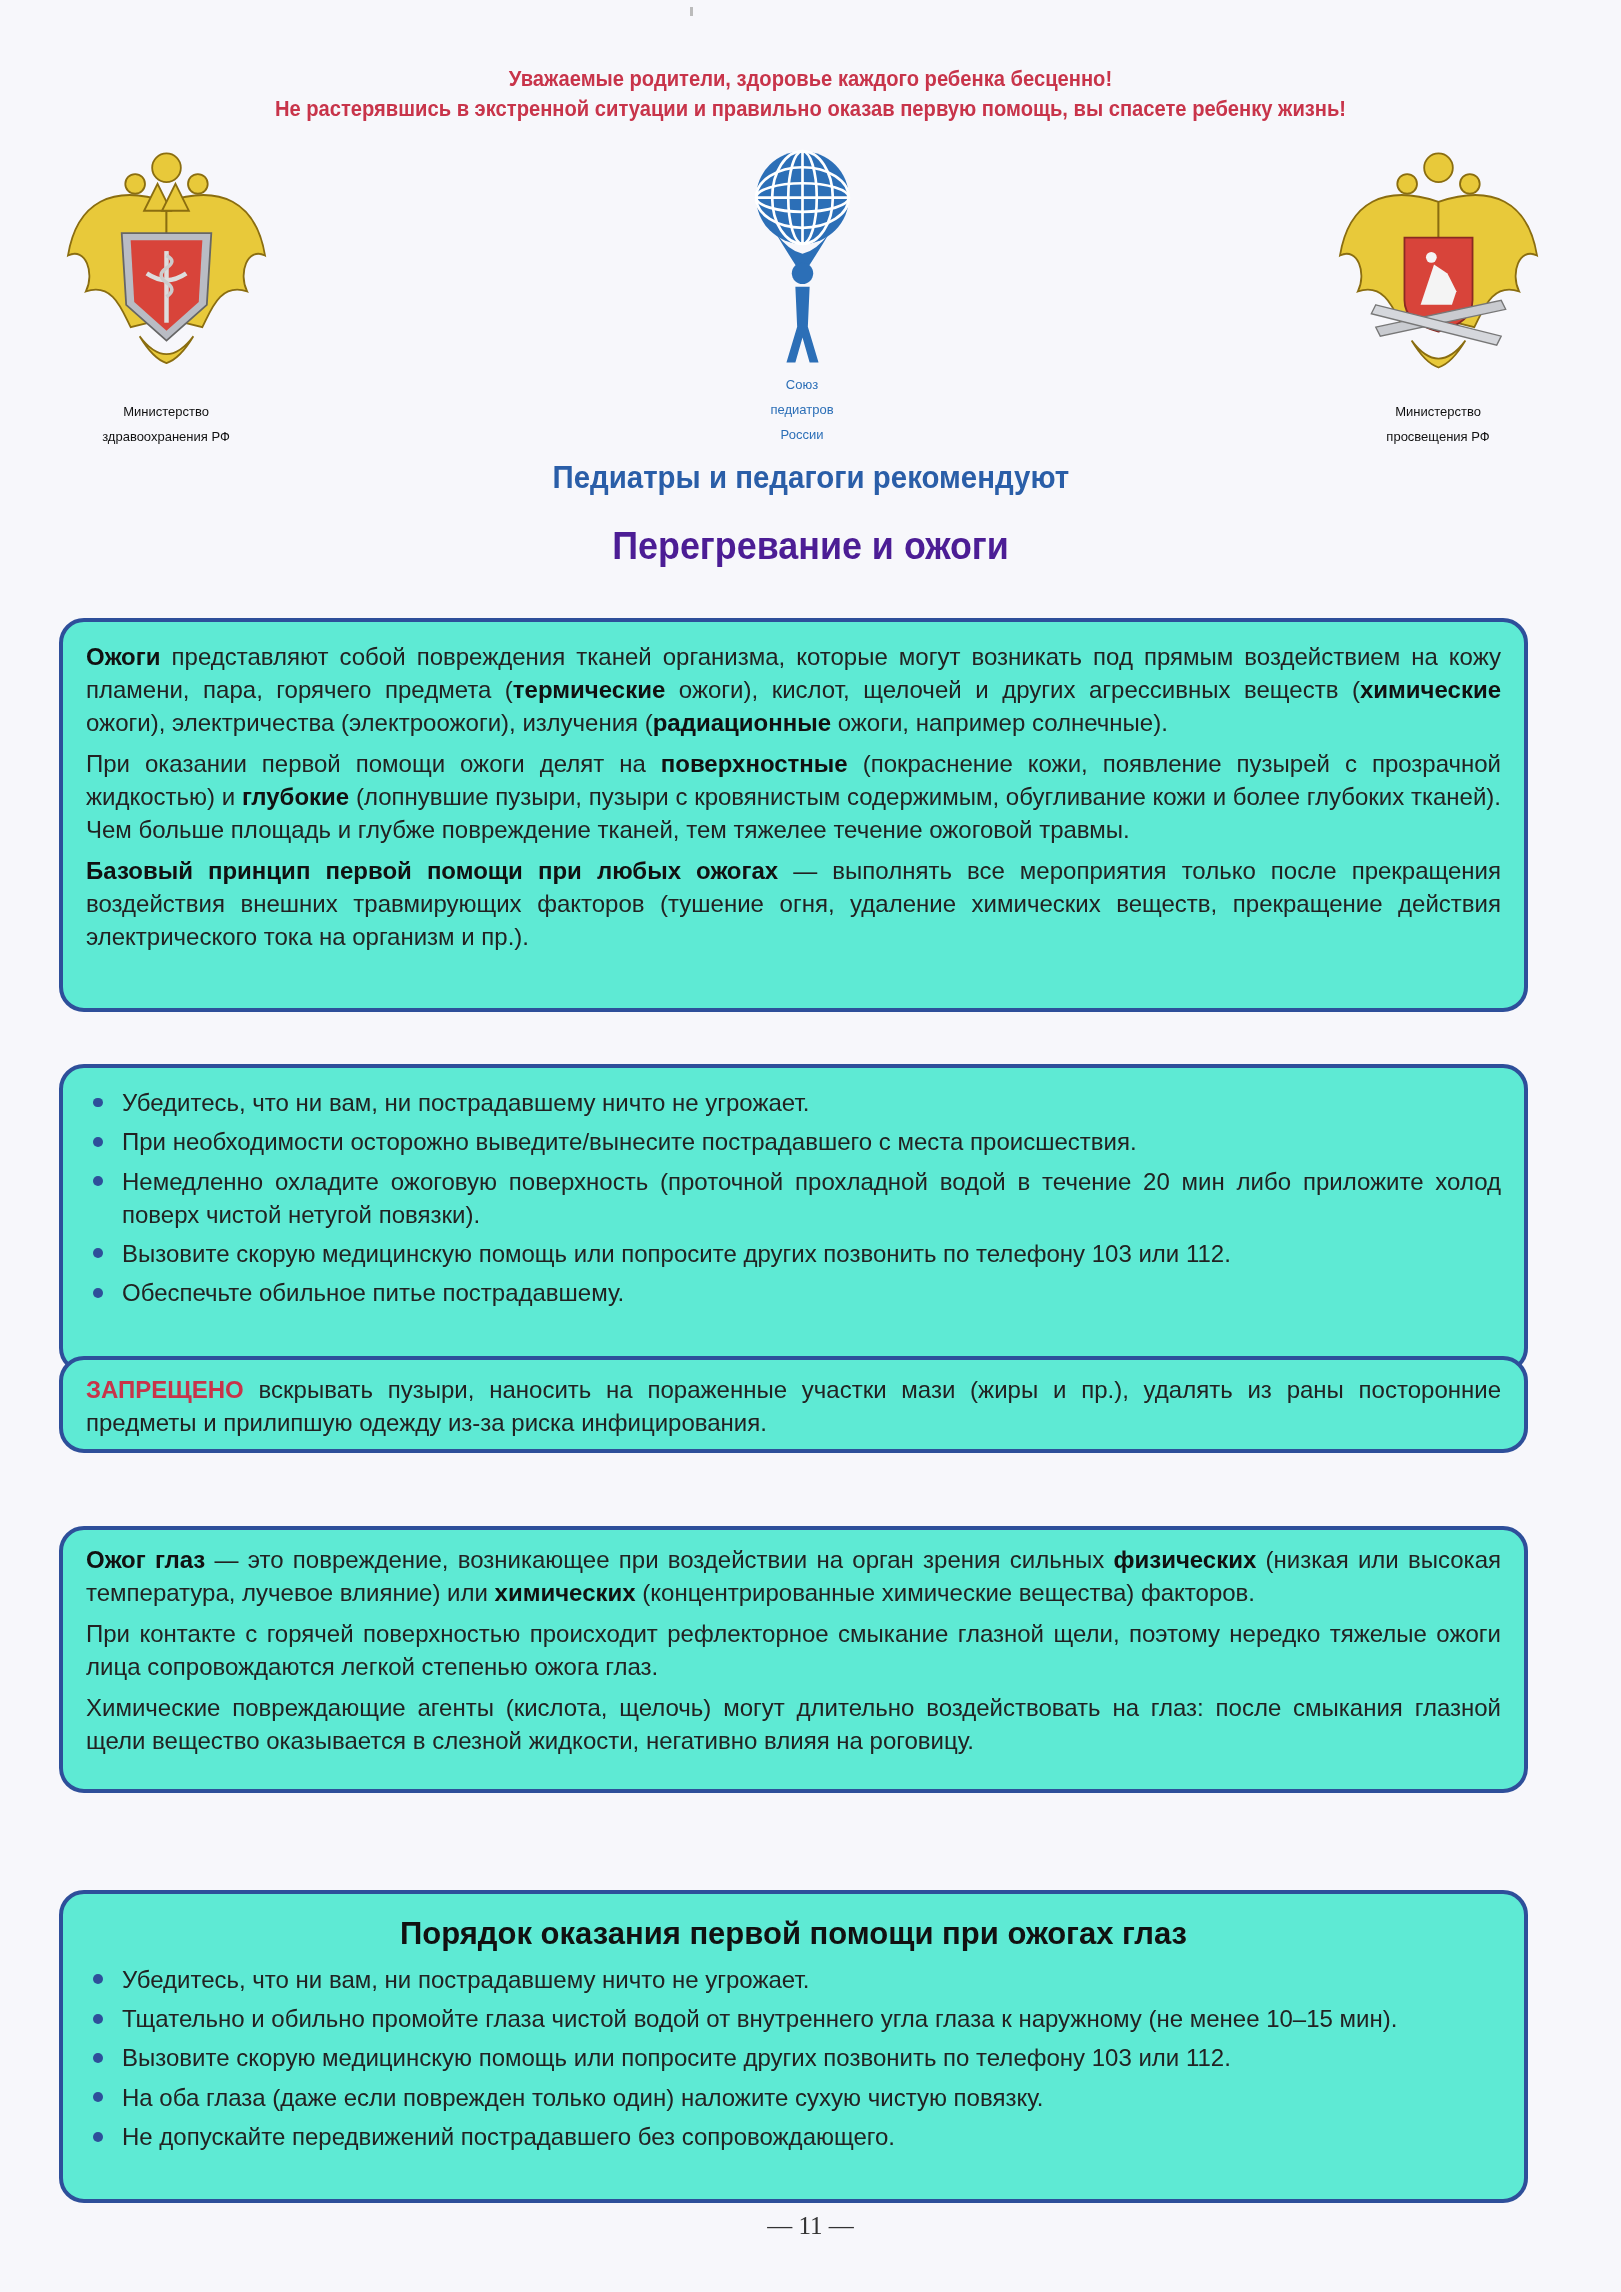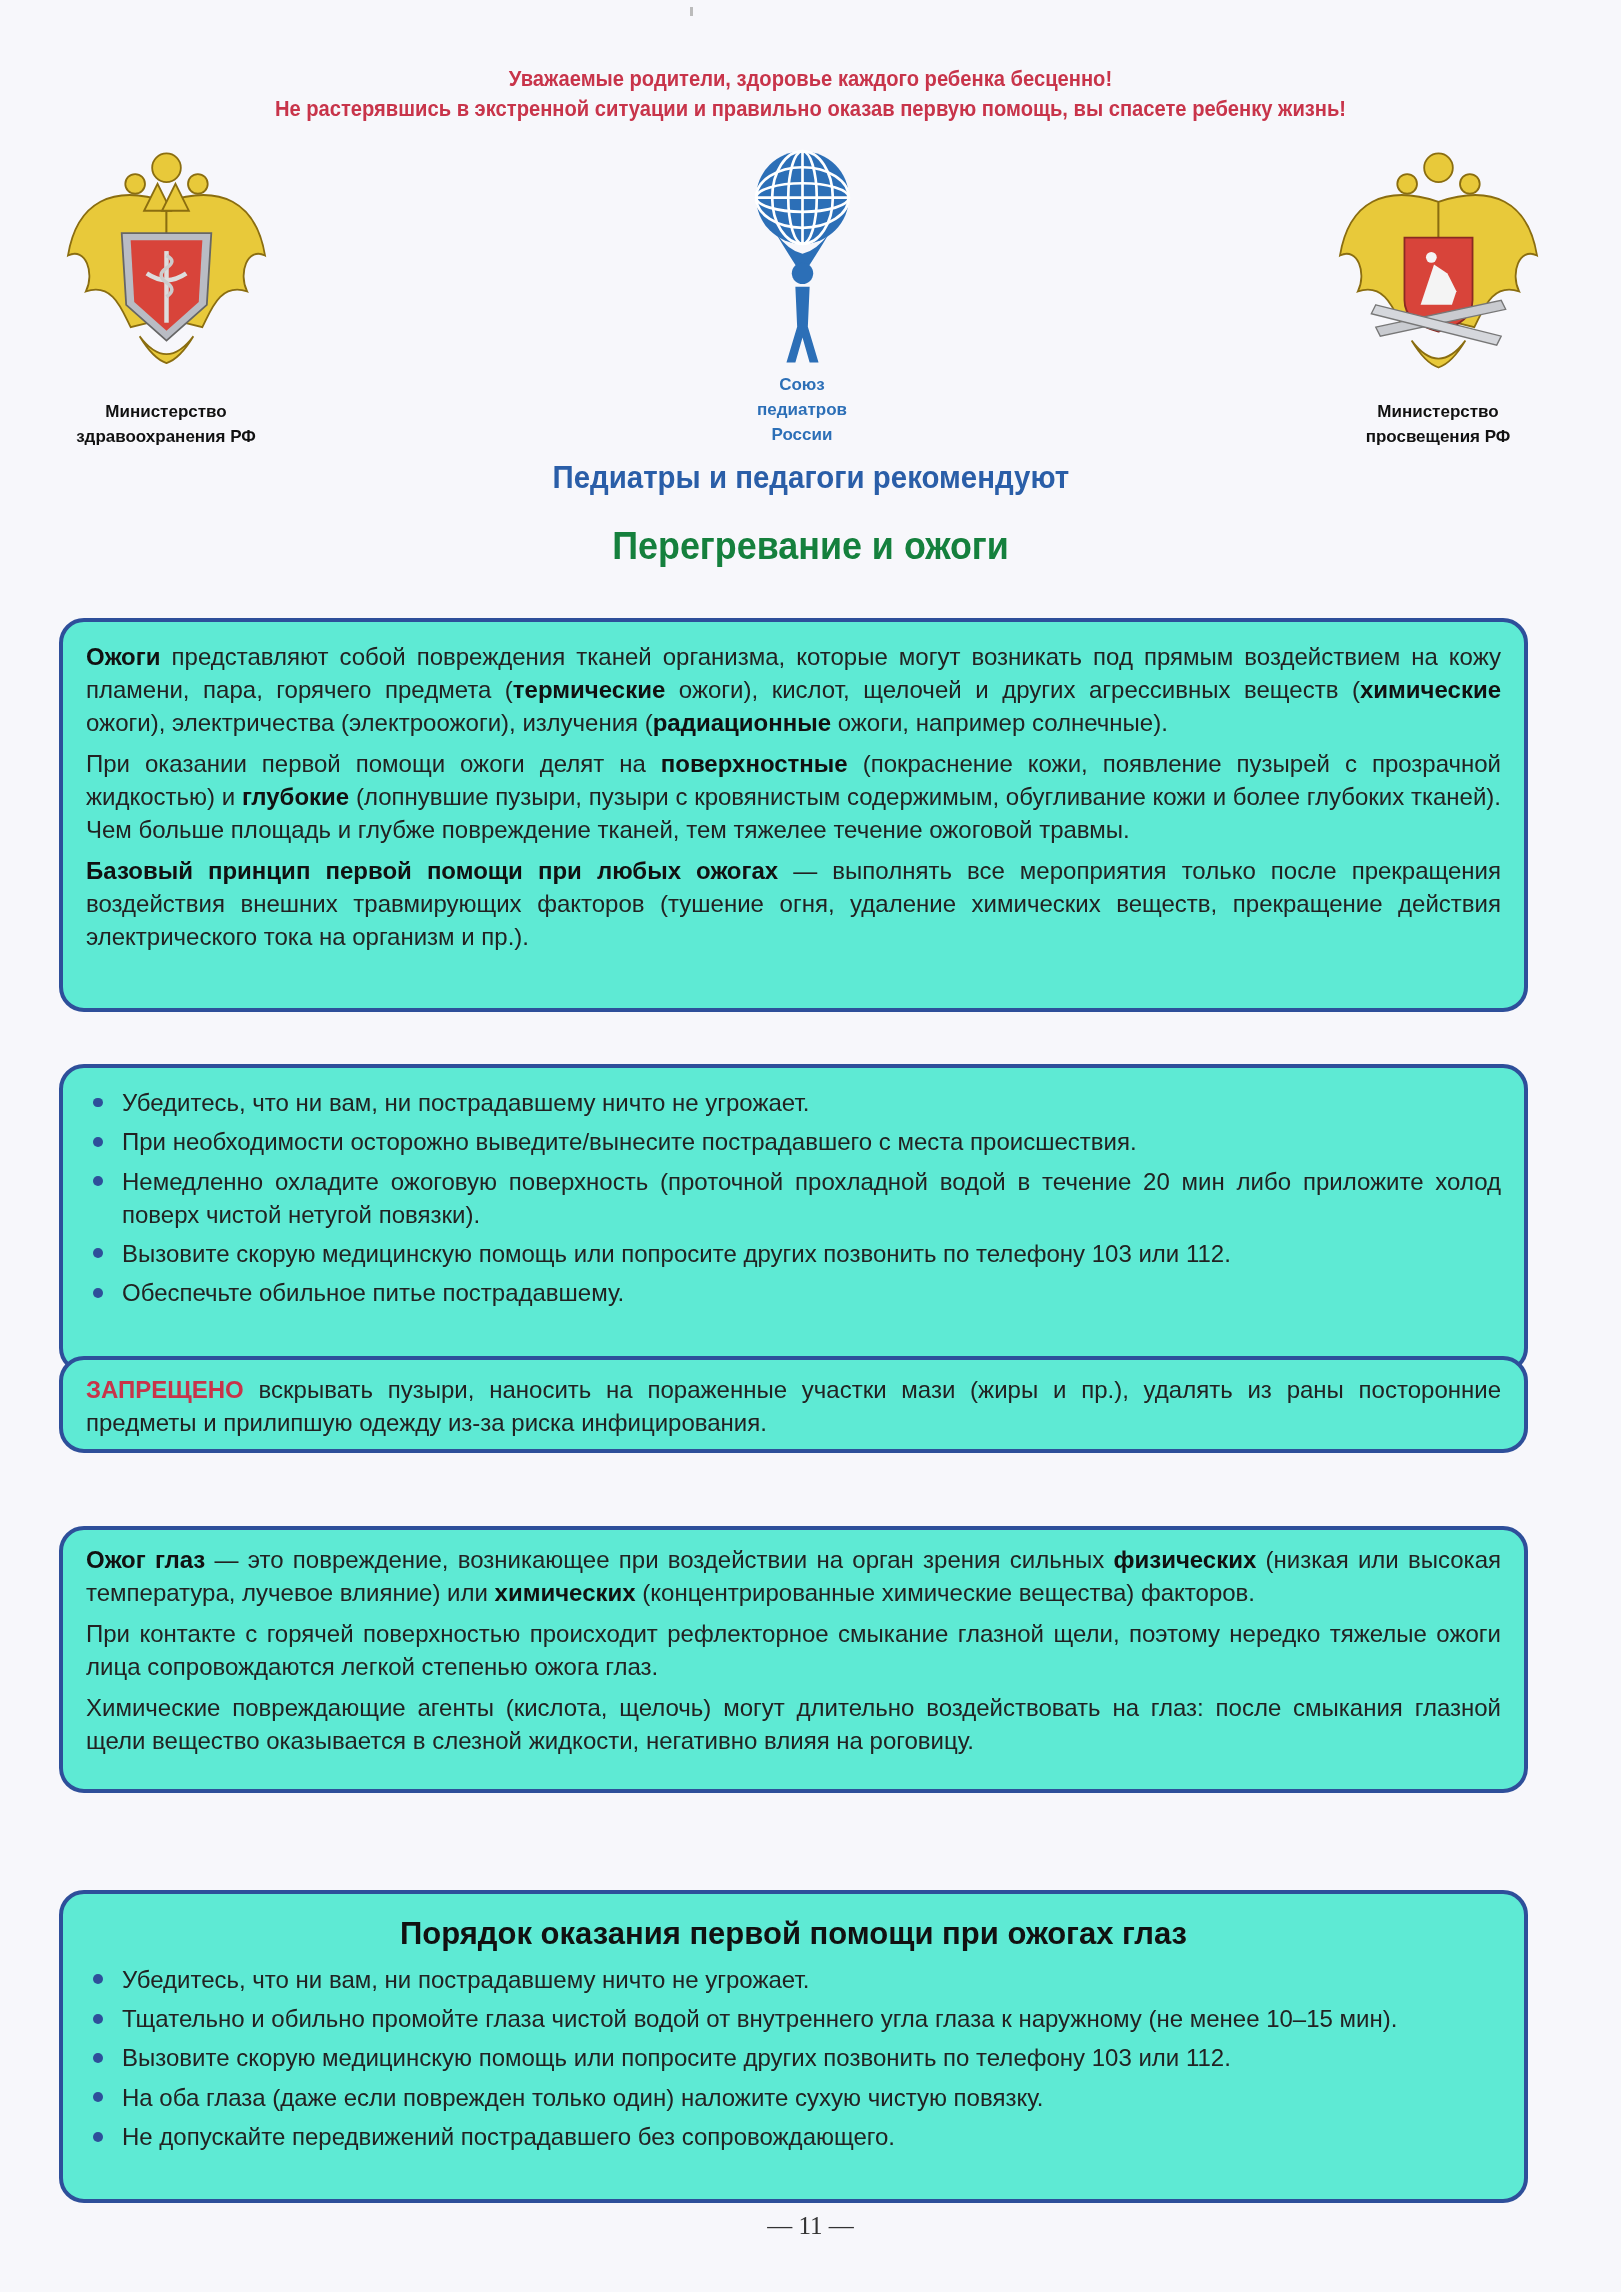--- a/index.html
+++ b/index.html
@@ -2,29 +2,29 @@
 <html style="font-size:14.3px"><head>
 <meta charset="utf-8">
 <style>
   * { box-sizing: border-box; margin: 0; padding: 0; }
   html, body { width: 1621px; height: 2293px; background: #f7f7fb; }
   body { font-family: "Liberation Sans", "DejaVu Sans", sans-serif; color: #222; position: relative; overflow: hidden; }
 
   .banner { position: absolute; top: 64px; left: 0; width: 1621px; text-align: center; color: #c8344a; font-weight: bold; font-size: 22.4px; line-height: 30px; font-family: "Liberation Sans", sans-serif; }
   .banner div { transform: scaleX(0.9); }
 
-  .logo-block { position: absolute; text-align: center; font-weight: bold; font-size: 17px; line-height: 25px; color: #111; }
+  .logo-block { position: absolute; text-align: center; font-weight: normal; font-size: 13px; line-height: 25px; color: #111; }
   .logo-left { left: 45px; top: 148px; width: 242px; }
   .logo-center { left: 699px; top: 148px; width: 206px; color: #2c6fb7; }
   .logo-right { left: 1290px; top: 148px; width: 296px; }
   .logo-block svg { display: block; margin: 0 auto; }
 
   .subtitle { position: absolute; top: 459px; left: 0; width: 1621px; text-align: center; color: #2a5ea8; font-weight: bold; font-size: 32px; }
   .subtitle span { display: inline-block; transform: scaleX(0.92); }
-  .title { position: absolute; top: 524px; left: 0; width: 1621px; text-align: center; color: #15803d; font-weight: bold; font-size: 39px; }
+  .title { position: absolute; top: 524px; left: 0; width: 1621px; text-align: center; color: #4c1d95; font-weight: bold; font-size: 39px; }
   .title span { display: inline-block; transform: scaleX(0.92); }
 
   .box { position: absolute; left: 59px; width: 1469px; border: 4.5px solid #2e4f9a; border-radius: 25px; background: #5eead4; padding: 18px 23px 12.5px 23px; font-size: 24px; line-height: 33px; color: #222; }
   .box p { margin-bottom: 8px; text-align: justify; }
   .box b { color: #111; }
   .box-title { text-align: center; font-weight: bold; font-size: 31px; color: #111; margin: 5.4px 0 12.5px 0; }
   .bullets { list-style: none; }
   .bullets li { position: relative; padding-left: 36px; margin-bottom: 6.3px; text-align: justify; }
   .bullets li::before { content: ""; position: absolute; left: 7.2px; top: 11.6px; width: 9.9px; height: 9.9px; border-radius: 50%; background: #2e4f9a; }
   .red { color: #c8344a; font-weight: bold; }

